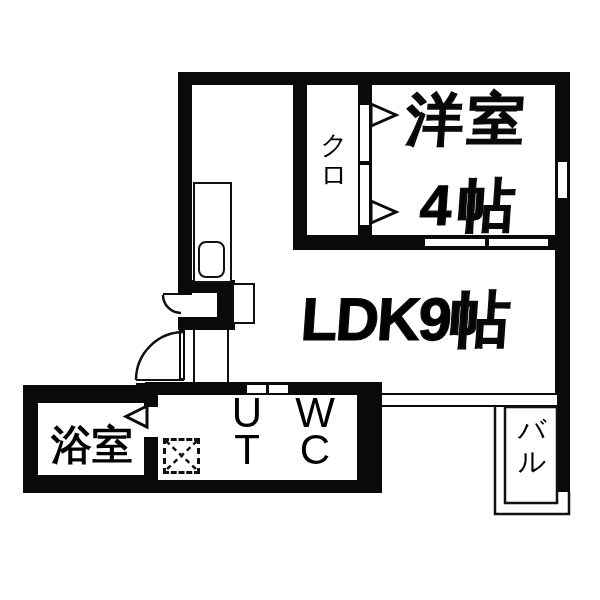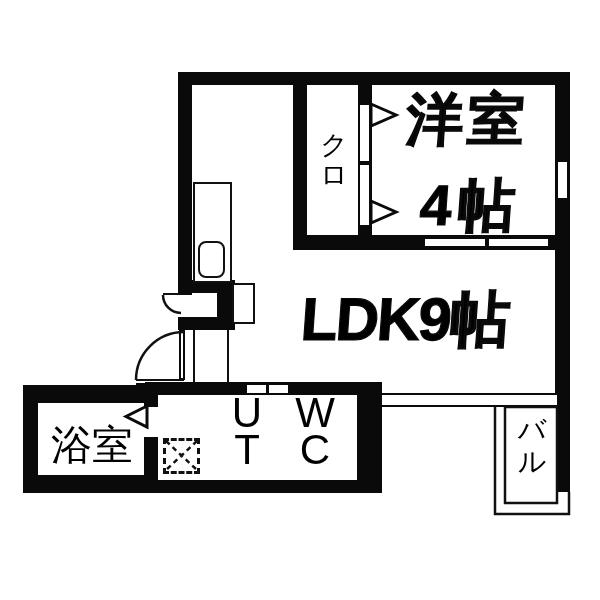--- a/index.html
+++ b/index.html
@@ -76,21 +76,21 @@
 
   <div class="lbl room-big" style="left:400px;top:82px;width:135px;font-size:57px;letter-spacing:4px;text-align:center;">洋室</div>
   <div class="lbl room-big" style="left:403px;top:168px;width:135px;font-size:57px;letter-spacing:6px;text-align:center;">4帖</div>
   <div class="lbl room-big" style="left:287px;top:280px;width:235px;font-size:60px;letter-spacing:-2px;text-align:center;">LDK9帖</div>
 
   <div class="lbl vtext" style="left:318px;top:130px;width:32px;font-size:27px;line-height:30px;">
     <span>ク</span>
     <span>ロ</span>
   </div>
 
-  <div class="lbl" style="left:41px;top:418px;width:102px;font-size:41px;letter-spacing:0px;text-align:center;">浴室</div>
+  <div class="lbl" style="left:41px;top:418px;width:102px;font-size:41px;letter-spacing:0px;text-align:center;font-weight:bold;">浴室</div>
 
   <div class="lbl vtext" style="left:228px;top:394px;width:38px;font-size:42px;line-height:37px;">
     <span>U</span>
     <span>T</span>
   </div>
   <div class="lbl vtext" style="left:294px;top:394px;width:42px;font-size:42px;line-height:37px;">
     <span>W</span>
     <span>C</span>
   </div>
 

